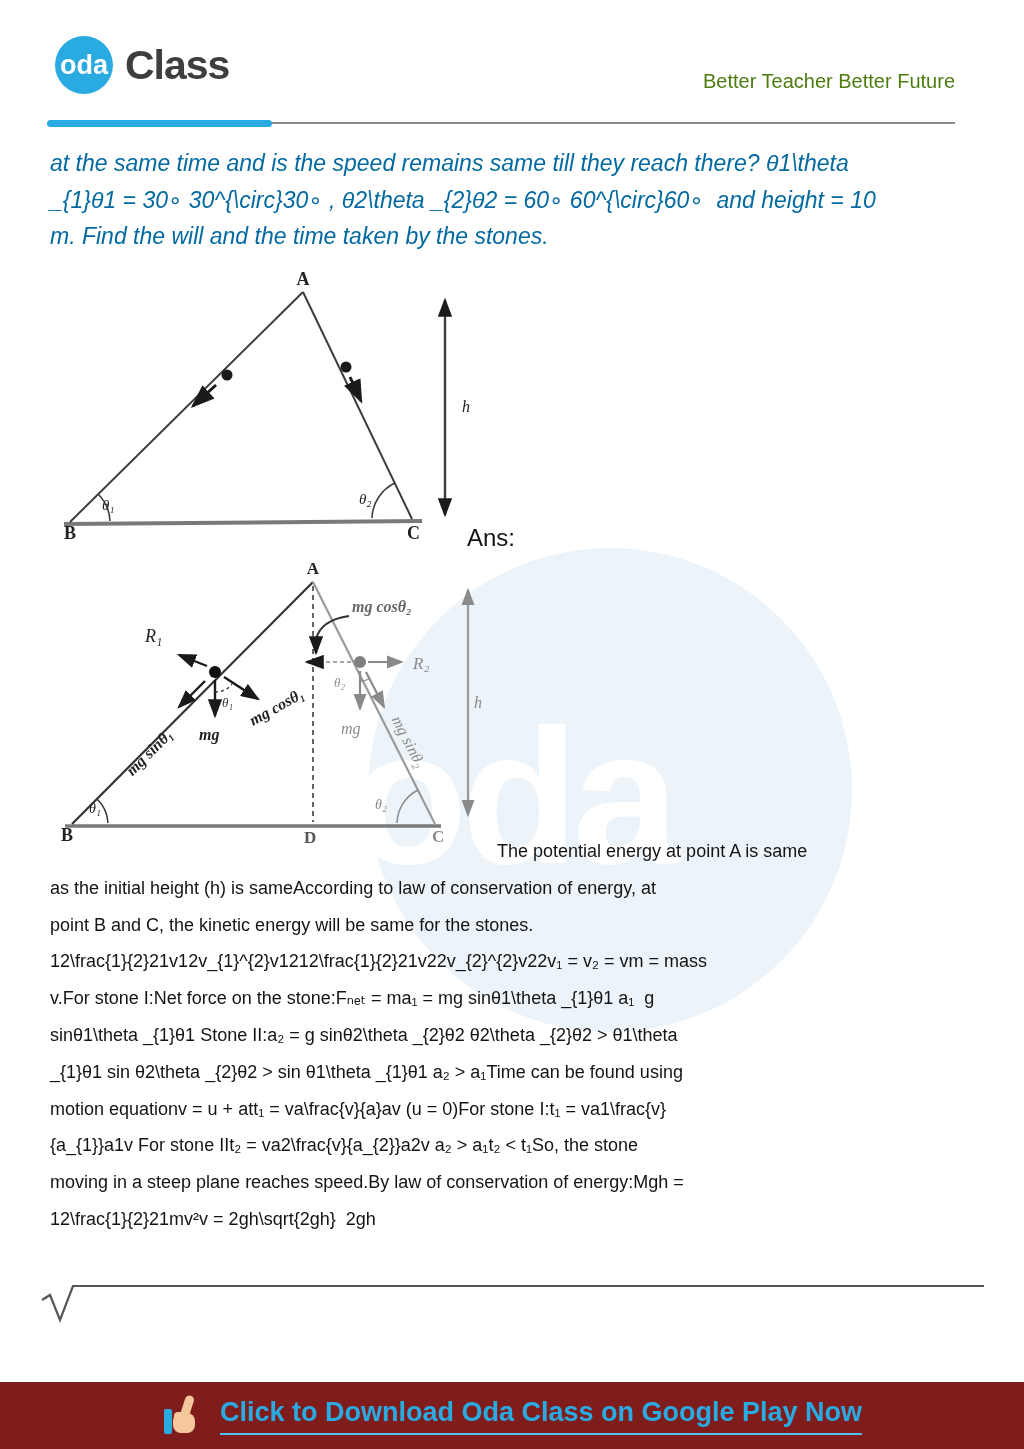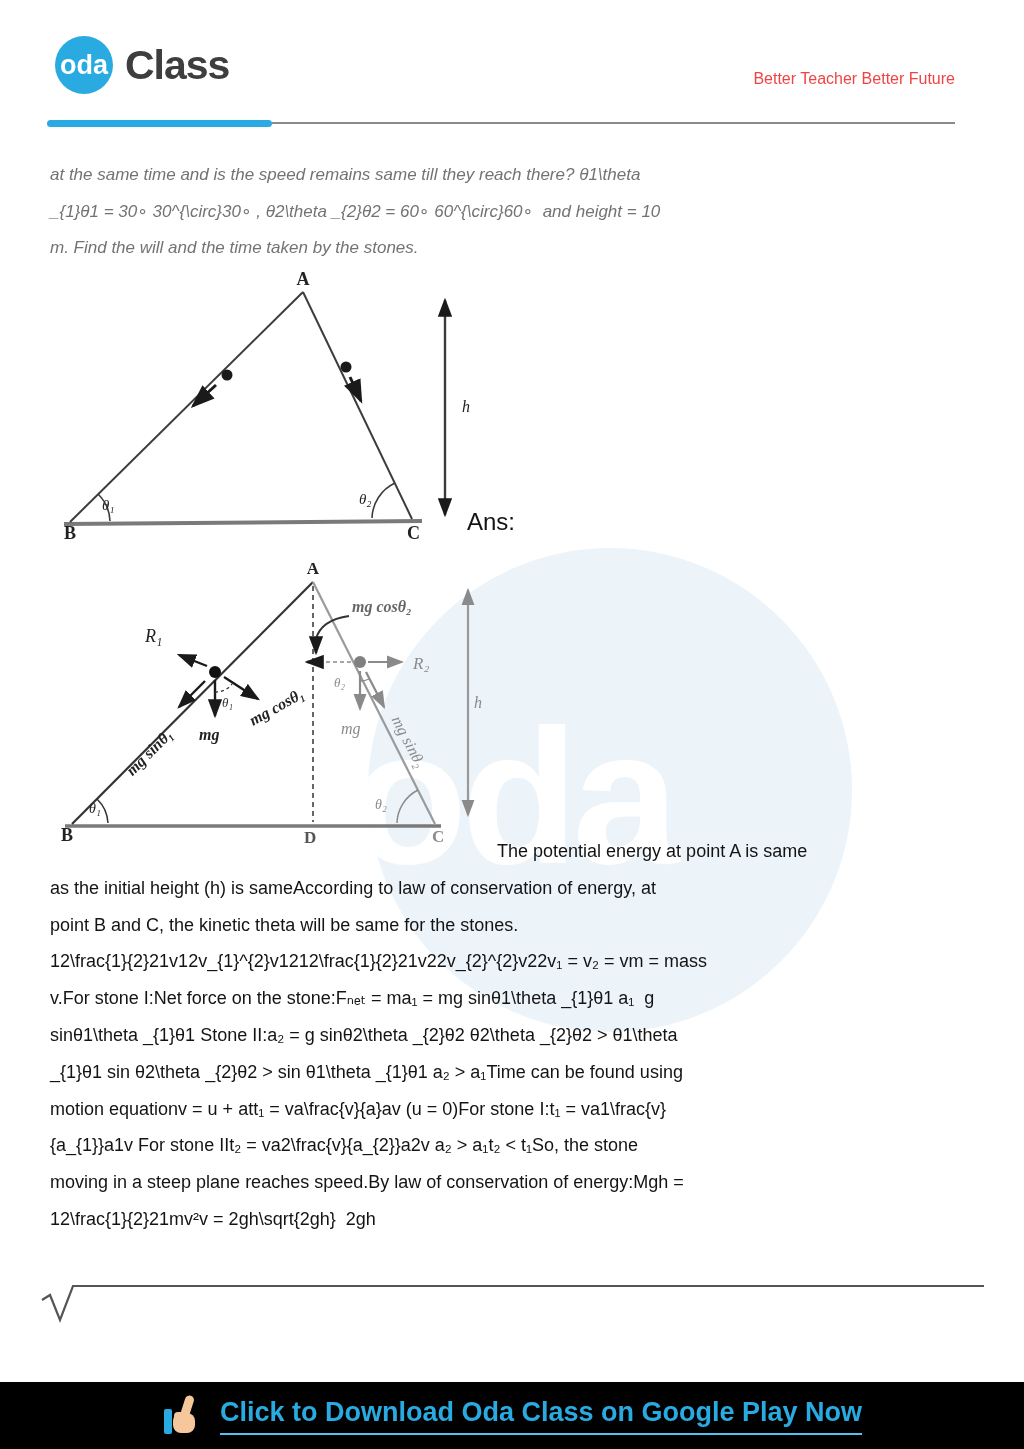--- a/index.html
+++ b/index.html
@@ -13,46 +13,46 @@
                     color:#ffffff; letter-spacing:-6px; }
 
   .layer { position:absolute; z-index:1; }
 
   
   .logo-wrap { left:55px; top:36px; display:flex; align-items:center; }
   .logo-circle { width:58px; height:58px; border-radius:50%; background:#29ABE2; color:#fff;
                  display:flex; align-items:center; justify-content:center;
                  font-size:27px; font-weight:bold; }
   .wordmark { margin-left:12px; font-size:41px; font-weight:bold; color:#3e3e3e; letter-spacing:-1px; }
-  .tagline { right:69px; top:70px; font-size:16px; color:#ef4444; }
+  .tagline { right:69px; top:70px; font-size:20px; color:#4d7c0f; }
   .rule { left:47px; top:118px; width:908px; height:10px; display:flex; align-items:center; }
   .rule-blue { width:225px; height:7px; background:#29ABE2; border-radius:4px; }
   .rule-gray { flex:1; height:2px; background:#8a8a8a; }
 
   
-  .question { left:50px; top:157px; width:930px; font-size:17px; font-style:italic;
-              line-height:36.5px; color:#737373; }
+  .question { left:50px; top:145px; width:930px; font-size:23px; font-style:italic;
+              line-height:36.5px; color:#0369a1; }
   .q-line { white-space:pre; }
 
   
   .fig1 { left:60px; top:272px; }
   .fig2 { left:55px; top:560px; }
   svg text { font-family:"Liberation Serif","DejaVu Serif",serif; }
 
-  .ans-label { left:467px; top:508px; font-size:24px; color:#141414; }
+  .ans-label { left:467px; top:524px; font-size:24px; color:#141414; }
 
   
   .answer { left:50px; top:833px; width:930px; font-size:18px; line-height:36.8px; color:#141414; }
   .a-line { white-space:pre; }
   .a-line.indent { padding-left:447px; }
 
   .sqrt-wrap { left:40px; top:1278px; }
 
   
-  .footer { position:absolute; left:0; right:0; top:1368px; bottom:0; background:#000000; z-index:1;
+  .footer { position:absolute; left:0; right:0; top:1368px; bottom:0; background:#7f1d1d; z-index:1;
             display:flex; align-items:center; justify-content:center; gap:16px;margin-top:14px; }
   .download-link { color:#29ABE2; font-size:27px; font-weight:bold; text-decoration:none;
                    border-bottom:2px solid #53c1f0; padding-bottom:5px; cursor:pointer; }
 </style>
 </head>
 <body>
 
 <div class="page">
 
   <div class="watermark">
@@ -156,21 +156,21 @@
     <text x="98" y="196" font-size="16" font-style="italic" font-weight="600" fill="#222" text-anchor="middle" transform="rotate(-45 98 196)">mg sinθ₁</text>
     <text x="198" y="166" font-size="16" font-style="italic" font-weight="600" fill="#222" transform="rotate(-29 198 166)">mg cosθ₁</text>
     <text x="297" y="52" font-size="16" font-style="italic" font-weight="600" fill="#666">mg cosθ₂</text>
     <text x="349" y="184" font-size="16" font-style="italic" fill="#8a8a8a" text-anchor="middle" transform="rotate(63 349 184)">mg sinθ₂</text>
     <text x="419" y="148" font-size="16" font-style="italic" fill="#8a8a8a">h</text>
   </svg>
 
   <div class="layer answer">
     <div class="a-line indent">The potential energy at point A is same</div>
     <div class="a-line">as the initial height (h) is sameAccording to law of conservation of energy, at</div>
-    <div class="a-line">point B and C, the kinetic theta will be same for the stones.</div>
+    <div class="a-line">point B and C, the kinetic energy will be same for the stones.</div>
     <div class="a-line">12\frac{1}{2}21v12v_{1}^{2}v1212\frac{1}{2}21v22v_{2}^{2}v22v₁ = v₂ = vm = mass</div>
     <div class="a-line">v.For stone I:Net force on the stone:Fₙₑₜ = ma₁ = mg sinθ1\theta _{1}θ1 a₁  g</div>
     <div class="a-line">sinθ1\theta _{1}θ1 Stone II:a₂ = g sinθ2\theta _{2}θ2 θ2\theta _{2}θ2 &gt; θ1\theta</div>
     <div class="a-line">_{1}θ1 sin θ2\theta _{2}θ2 &gt; sin θ1\theta _{1}θ1 a₂ &gt; a₁Time can be found using</div>
     <div class="a-line">motion equationv = u + att₁ = va\frac{v}{a}av (u = 0)For stone I:t₁ = va1\frac{v}</div>
     <div class="a-line">{a_{1}}a1v For stone IIt₂ = va2\frac{v}{a_{2}}a2v a₂ &gt; a₁t₂ &lt; t₁So, the stone</div>
     <div class="a-line">moving in a steep plane reaches speed.By law of conservation of energy:Mgh =</div>
     <div class="a-line">12\frac{1}{2}21mv²v = 2gh\sqrt{2gh}  2gh</div>
   </div>
 

